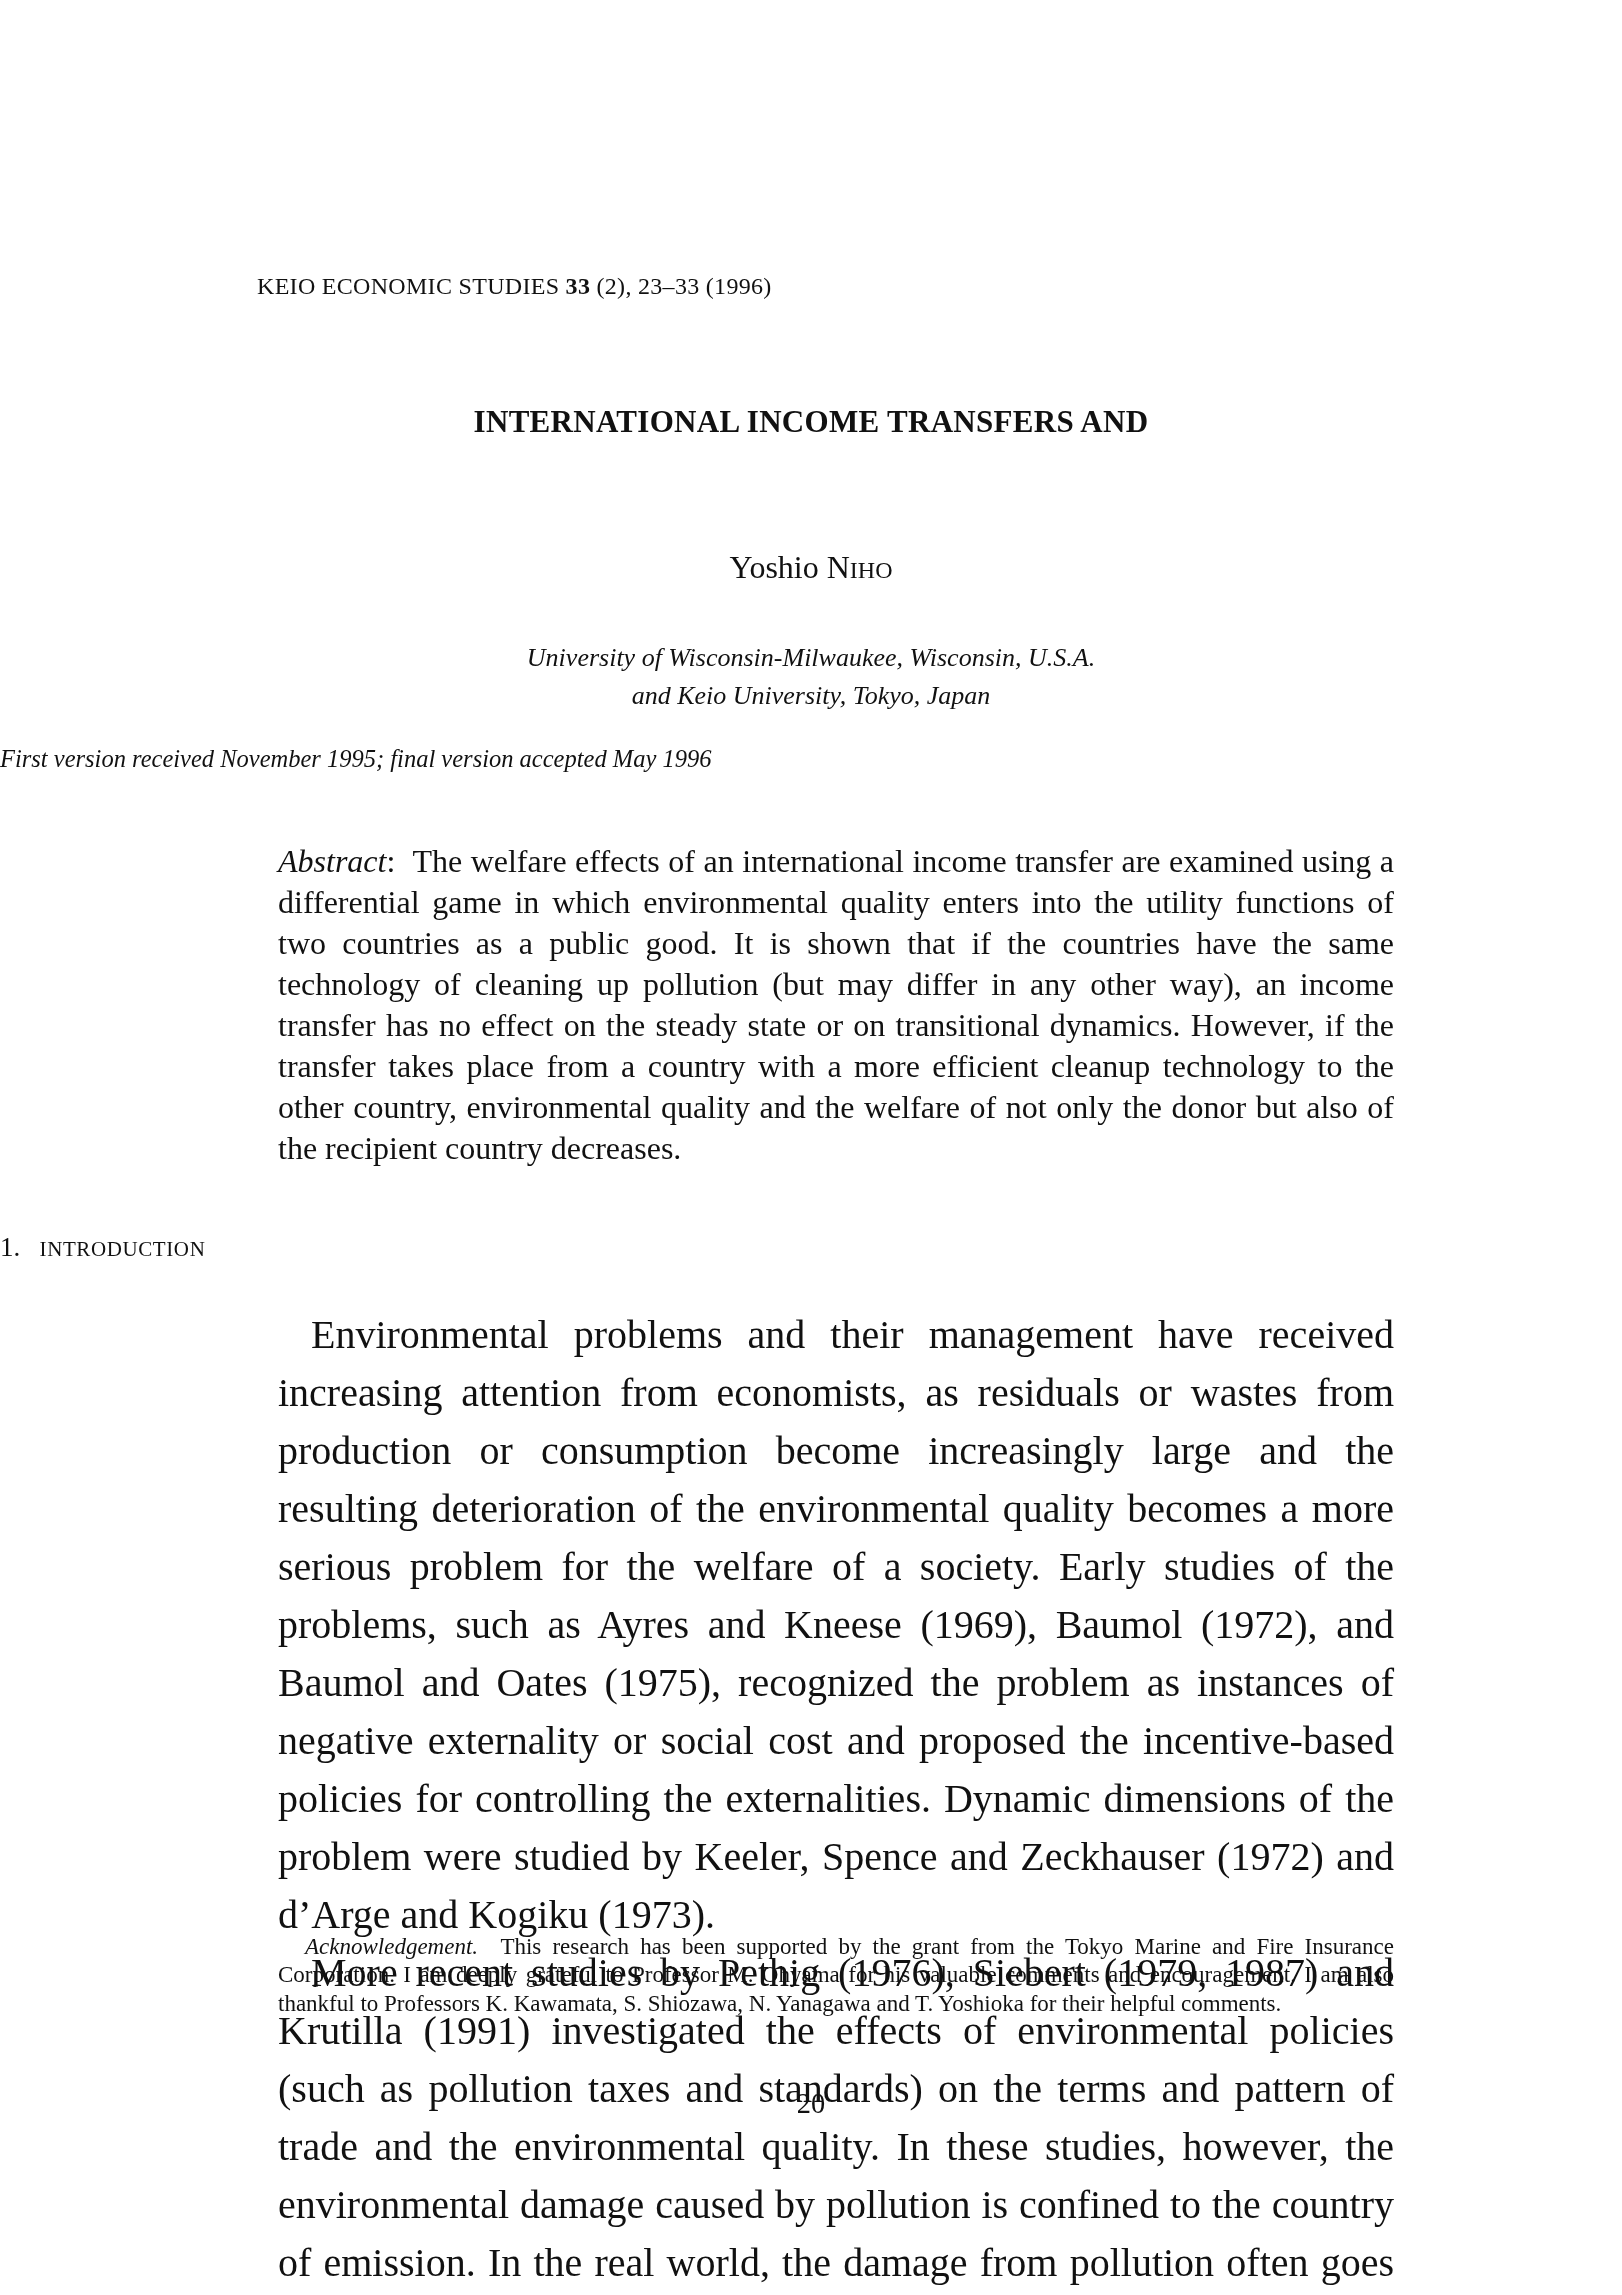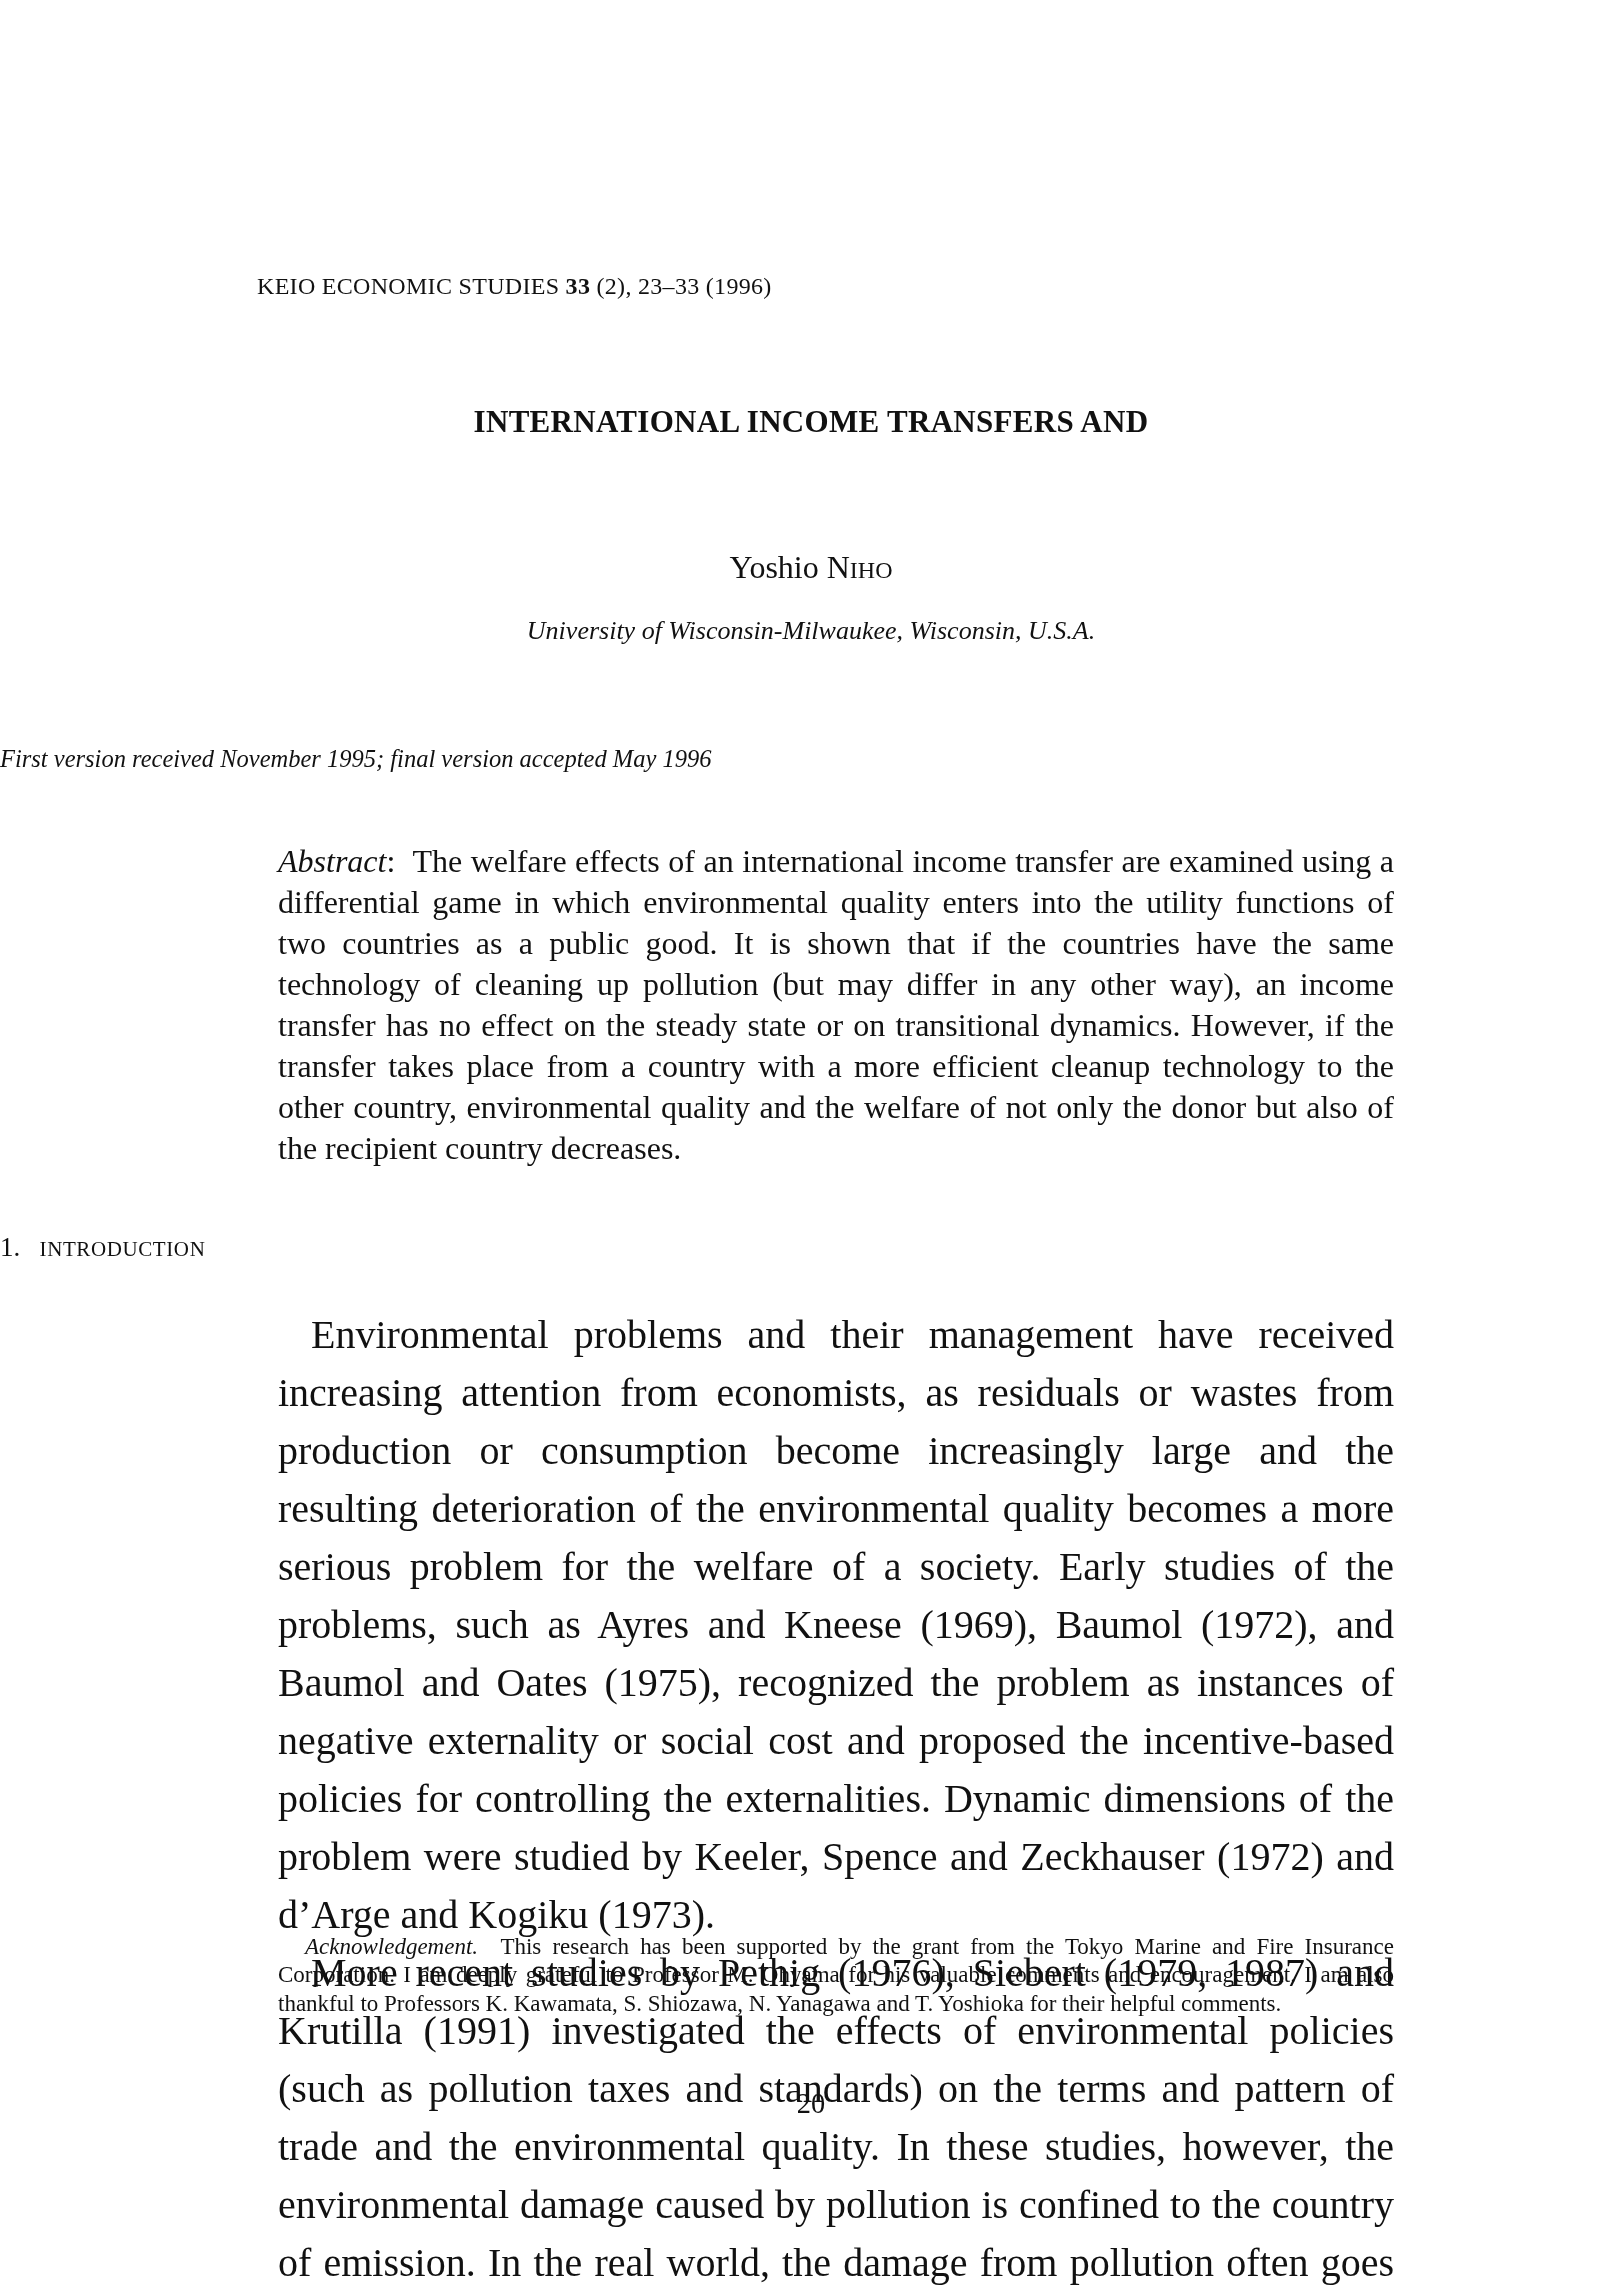--- a/index.html
+++ b/index.html
@@ -4,21 +4,21 @@
 <style>
   html, body { margin: 0; padding: 0; background: #ffffff; }
   body { width: 1622px; height: 2295px; position: relative; overflow: hidden;
          font-family: "Liberation Serif", "DejaVu Serif", serif; color: #111111; }
   .abs { position: absolute; }
   .journal { left: 257px; top: 273px; font-size: 24px; letter-spacing: 0.3px; white-space: nowrap; }
   .journal b { font-weight: bold; }
   .title { left: 0; width: 1622px; top: 398px; text-align: center; font-weight: bold; font-size: 31px; line-height: 47px; letter-spacing: 0.3px; }
   .author { left: 0; width: 1622px; top: 549px; text-align: center; font-size: 32px; }
   .author .sc { font-size: 24px; }
-  .affil { left: 0; width: 1622px; top: 612px; text-align: center; font-style: italic; font-size: 26px; line-height: 38px; }
+  .affil { left: 0; width: 1622px; top: 639px; text-align: center; font-style: italic; font-size: 26px; line-height: 38px; }
   .received { left: 0; width: 1622px; top: 745px; text-align: left; font-style: italic; font-size: 24.5px; }
   .abstract { left: 278px; width: 1116px; top: 841px; font-size: 32px; line-height: 41px; text-align: justify; }
   .abstract .label { font-style: italic; }
   .section { left: 0; width: 1622px; top: 1232px; text-align: left; font-size: 27px; }
   .section .num { margin-right: 19.3px; }
   .section .sc { font-size: 21px; letter-spacing: 0.6px; }
   .intro { left: 278px; width: 1116px; top: 1306px; font-size: 40px; line-height: 58px; text-align: justify; }
   .intro p { margin: 0; text-indent: 33px; }
   .footnote { left: 278px; width: 1116px; top: 1933px; font-size: 23px; line-height: 28.4px; text-align: justify; }
   .footnote .label { font-style: italic; margin-left: 27px; margin-top: 29px; }
@@ -37,20 +37,21 @@
   <div>INTERNATIONAL INCOME TRANSFERS AND</div>
 </div>
 
 <div class="abs author">
   <span>Yoshio</span>
   <span><span>N</span><span class="sc">IHO</span></span>
 </div>
 
 <div class="abs affil">
   <div>University of Wisconsin-Milwaukee, Wisconsin, U.S.A.</div>
+  <div>and Keio University, Tokyo, Japan</div>
 </div>
 
 <div class="abs received">First version received November 1995; final version accepted May 1996</div>
 
 <div class="abs abstract">
   <span class="label">Abstract</span><span>:&nbsp;&nbsp;</span><span>The welfare effects of an international income transfer are examined using a differential game in which environmental quality enters into the utility functions of two countries as a public good. It is shown that if the countries have the same technology of cleaning up pollution (but may differ in any other way), an income transfer has no effect on the steady state or on transitional dynamics. However, if the transfer takes place from a country with a more efficient cleanup technology to the other country, environmental quality and the welfare of not only the donor but also of the recipient country decreases.</span>
 </div>
 
 <div class="abs section">
   <span class="num">1.</span><span class="sc">INTRODUCTION</span>

